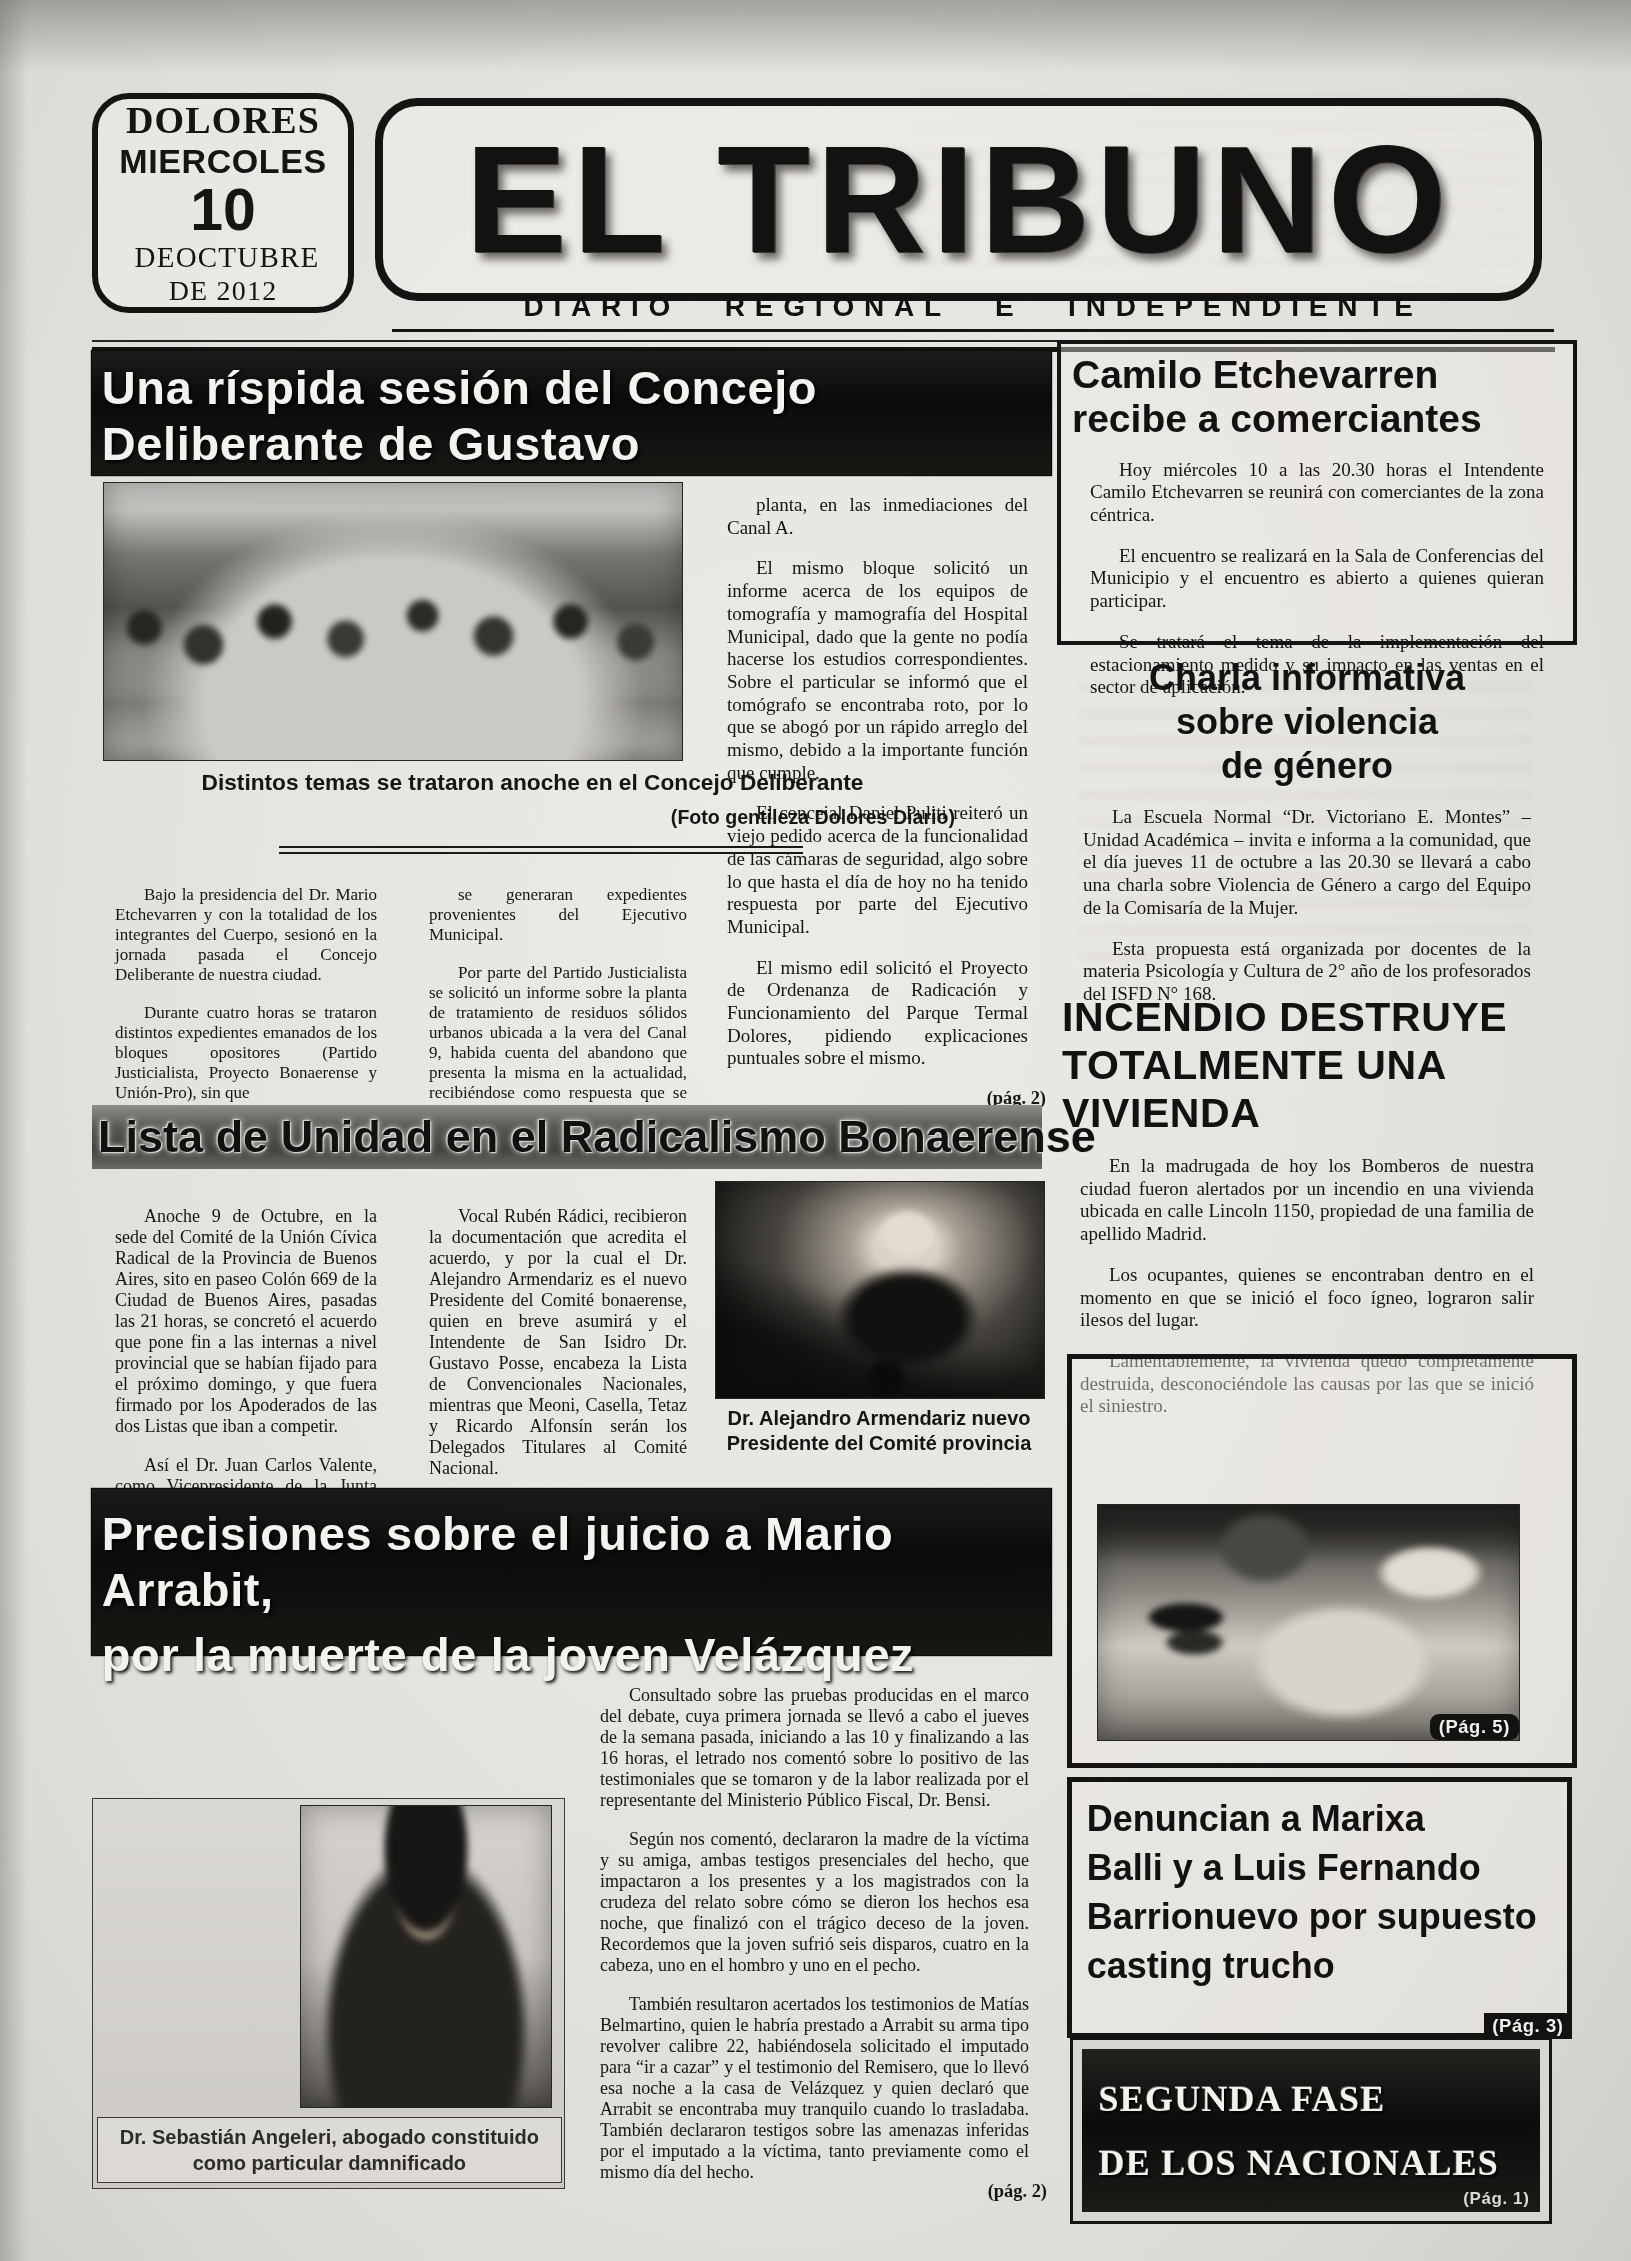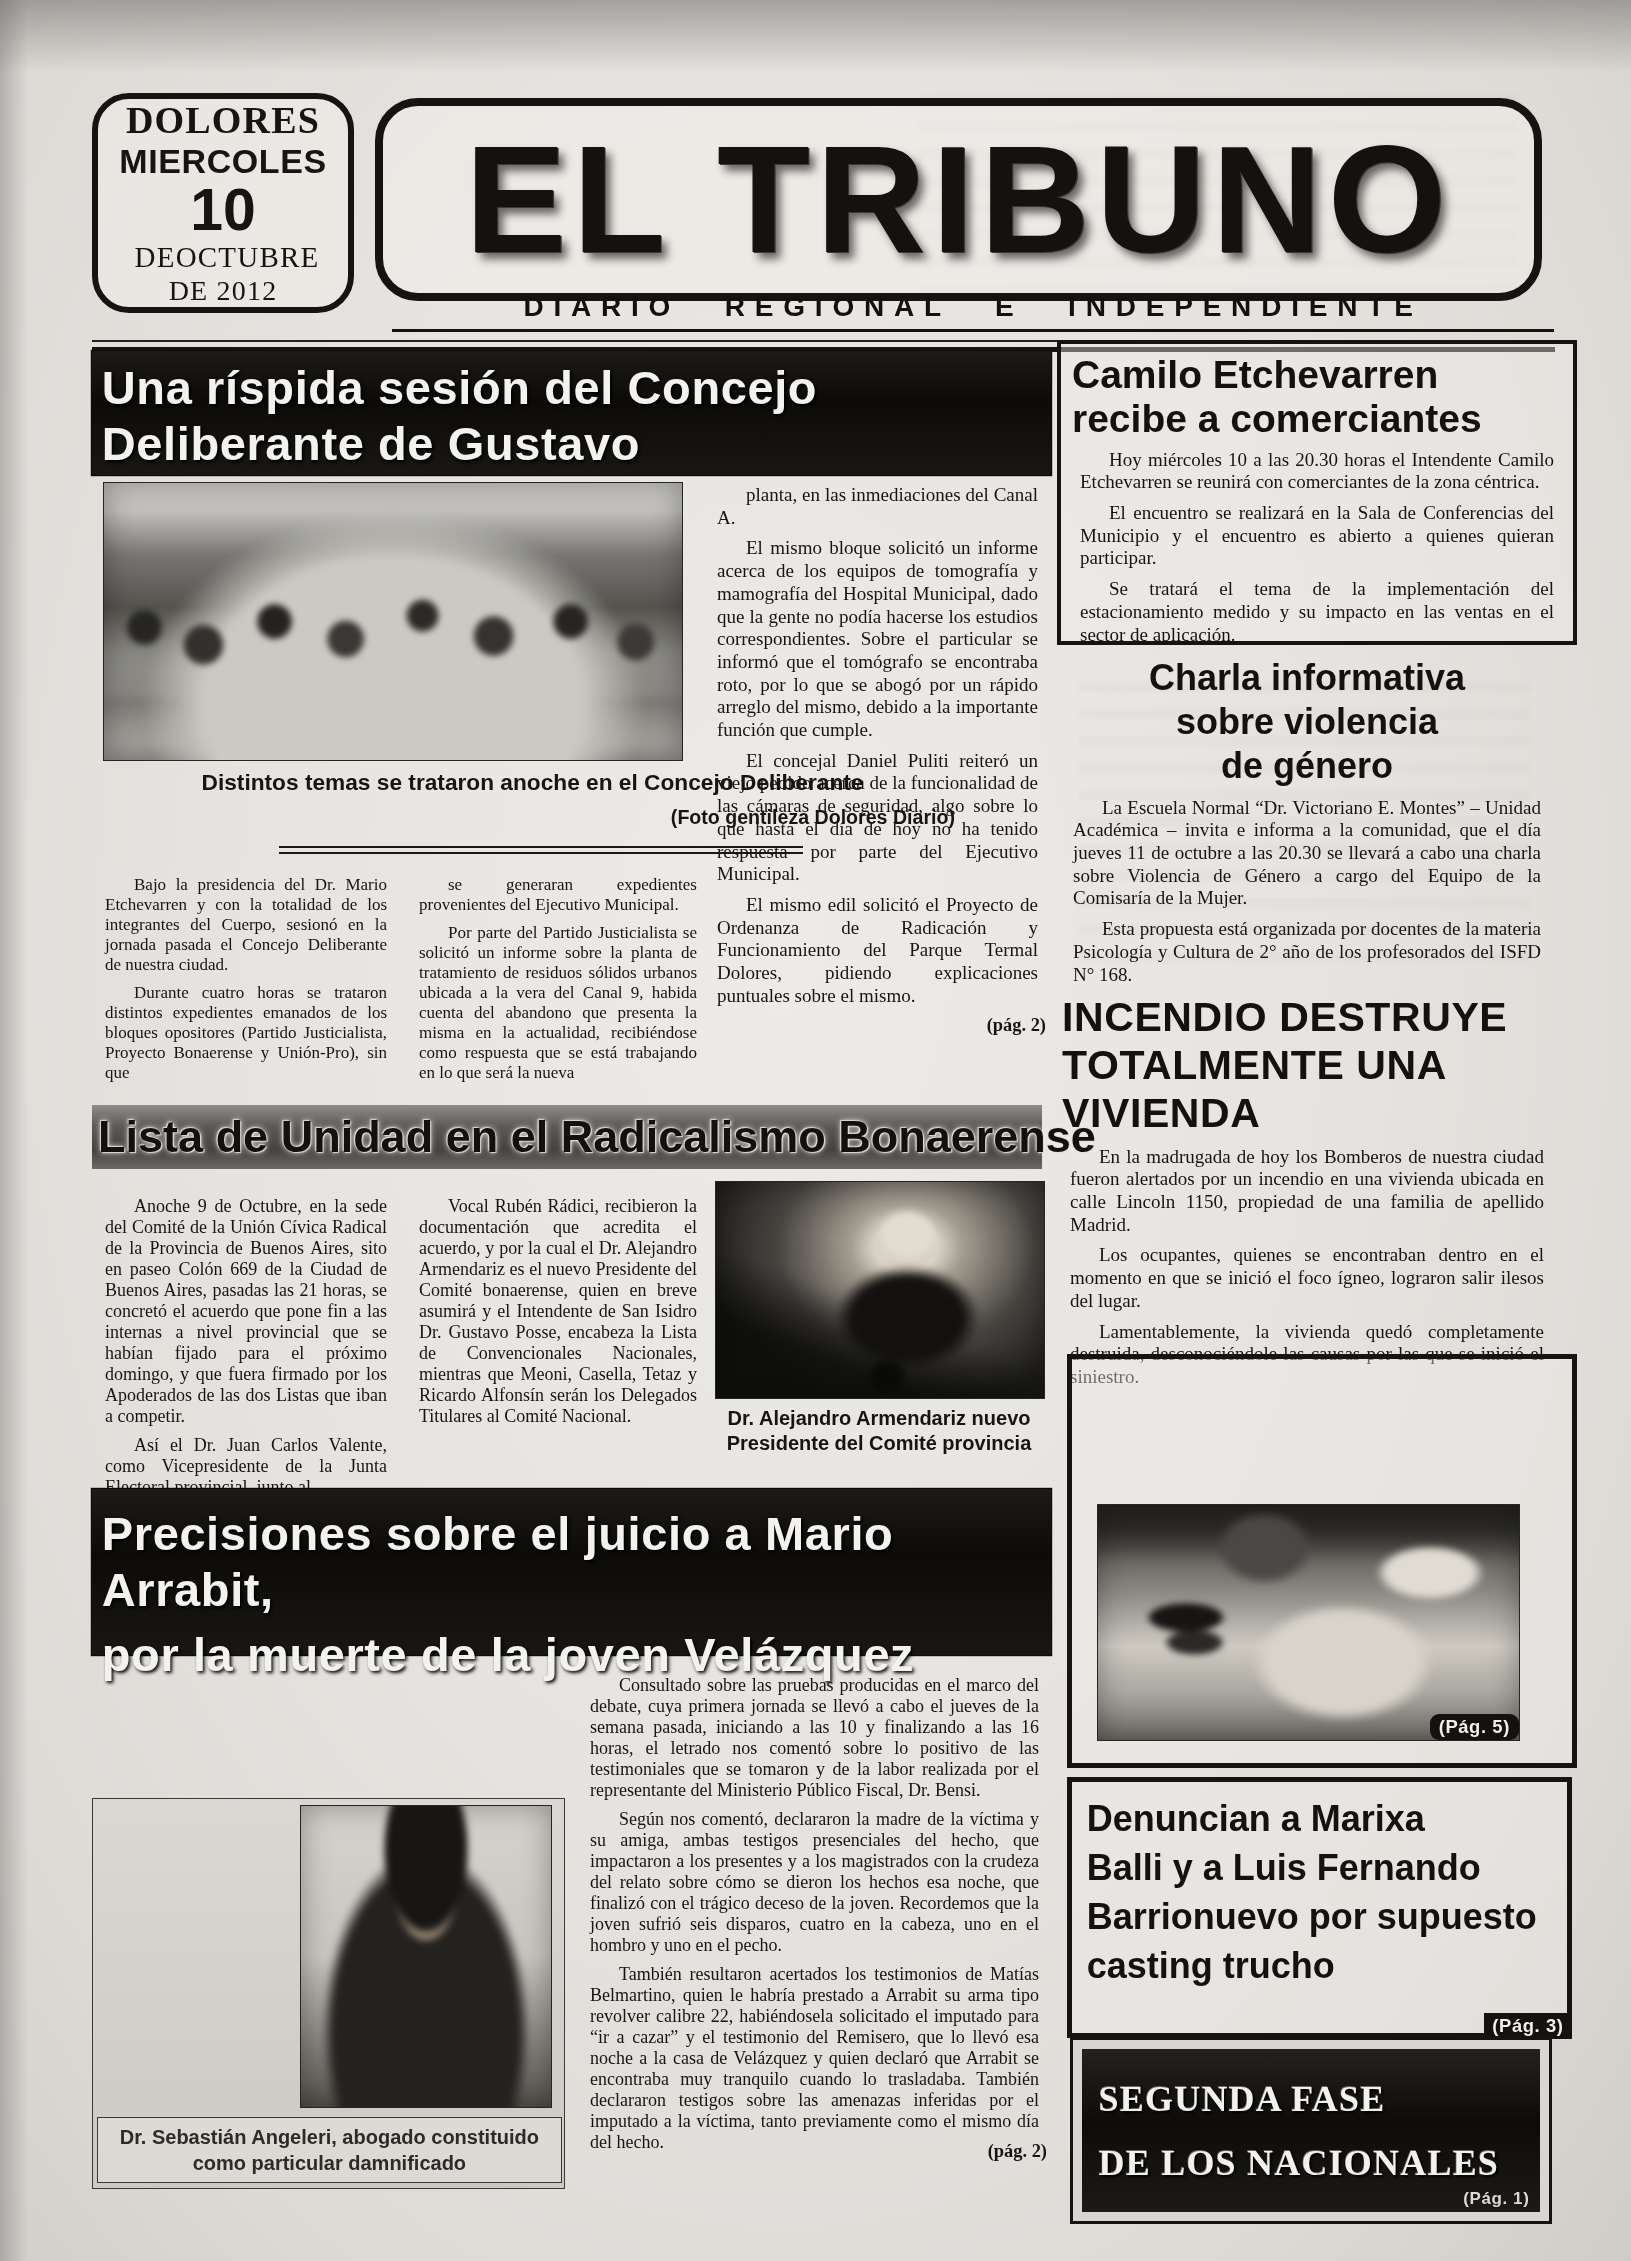--- a/index.html
+++ b/index.html
@@ -69,21 +69,21 @@
   }
   .banner-black .hl{font-size:47px; line-height:56px; letter-spacing:0.6px; text-shadow:1.8px 1.8px 3.7px #000;}
   .banner-gray{
     background:linear-gradient(180deg,#8f8d89,#5a5854 35%,#454340 70%,#6c6a66);
     color:#121110; font-family:"Liberation Sans",sans-serif; font-weight:bold;
     text-shadow:0 0 6.1px #efeeea, 1.2px 1.2px 1.2px #d8d6d2, -1.2px -1.2px 1.2px #d8d6d2;
   }
   .kicker{font-weight:bold; font-size:27.6px; line-height:32px;}
 
   
-  .copy p{margin:8px; text-align:justify; text-indent:29px;}
+  .copy p{margin:18px; text-align:justify; text-indent:29px;}
   .copy{hyphens:none;}
   .sz28 p{font-size:17px; line-height:20px;}
   .sz29 p{font-size:18px; line-height:21px;}
   .sz31 p{font-size:19px; line-height:22.7px;}
   .pageref{font-weight:bold; text-align:right; font-size:18.4px; margin-top:1.2px;}
 
   .photo{box-shadow:inset 0 0 31px rgba(0,0,0,.35); border:1.8px solid #26251f; overflow:hidden;}
   .photo .blur{position:absolute; inset:-7.3px; filter:blur(3.1px);}
 
   .caption-sans{font-family:"Liberation Sans",sans-serif; font-weight:bold;}

